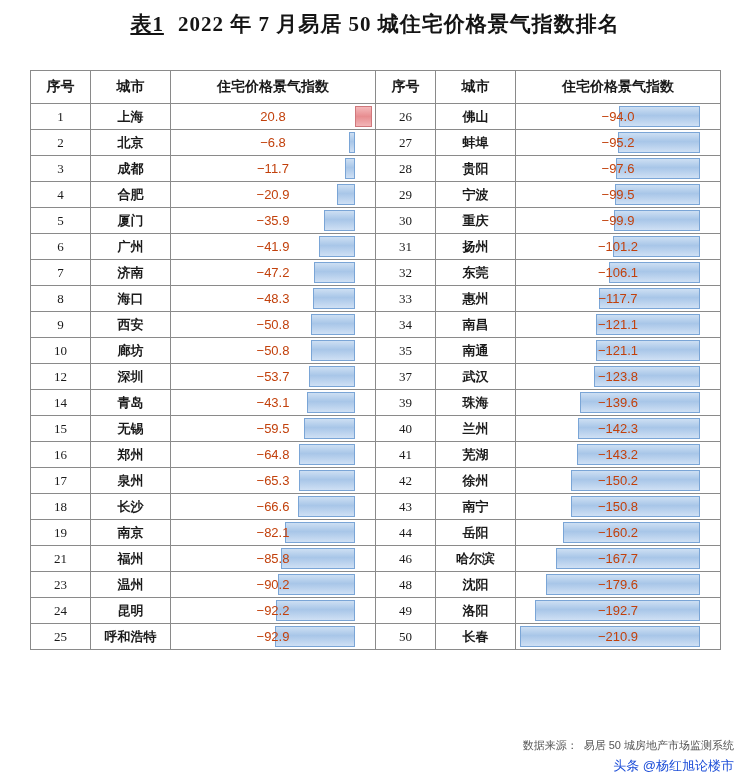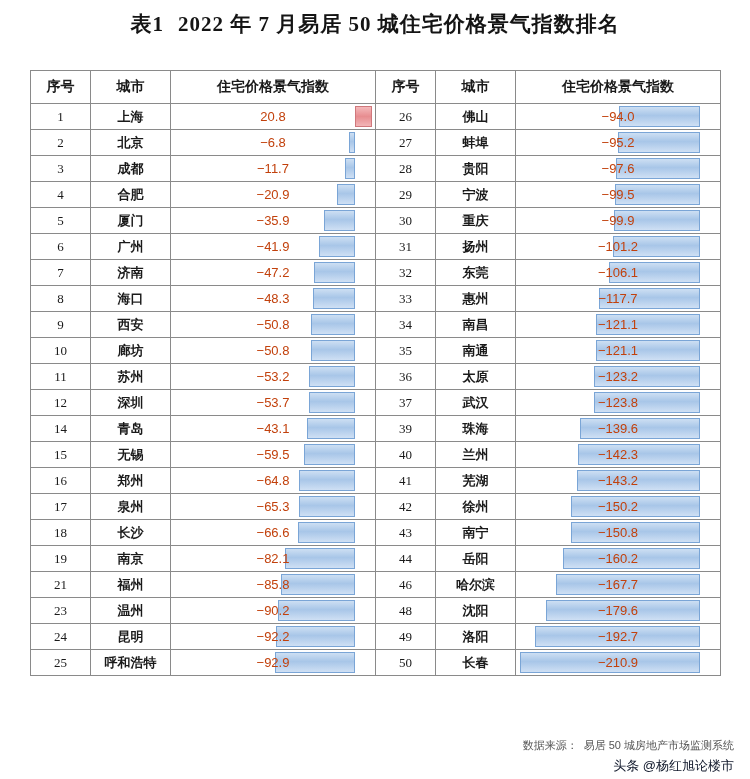--- a/index.html
+++ b/index.html
@@ -13,21 +13,21 @@
   }
   .title{
     text-align:center;
     font-family:"Liberation Serif", serif;
     font-weight:bold;
     font-size:21px;
     letter-spacing:1px;
     padding-top:10px;
     color:#141414;
   }
-  .title .tnum{margin-right:14px;}
+  .title .tnum{margin-right:14px;text-decoration:underline;}
   .table-wrap{
     position:absolute;
     left:30px; top:70px;
     width:690px;
   }
   table.grid{
     border-collapse:collapse;
     width:690px;
     table-layout:fixed;
   }
@@ -73,21 +73,21 @@
     bottom:26px;
     font-size:11px;
     color:#555;
     text-align:center;
   }
   .watermark{
     position:absolute;
     right:16px;
     bottom:4px;
     font-size:13px;
-    color:#0f172a;
+    color:#1d4ed8;
     text-align:right;
   }
   .src-label{margin-right:6px;}
 </style>
 </head>
 <body>
 
 <div class="title">
   <span class="tnum">表1</span><span>2022 年 7 月易居 50 城住宅价格景气指数排名</span>
 </div>
@@ -187,28 +187,20 @@
         </tr>
         <tr>
           <td class="rank">10</td>
           <td class="city">廊坊</td>
           <td class="valcell"><div class="bar" style="left: 140.254px; width: 43.3917px;"></div><span class="valtext">−50.8</span></td>
           <td class="rank">35</td>
           <td class="city">南通</td>
           <td class="valcell"><div class="bar" style="left: 80.2062px; width: 103.44px;"></div><span class="valtext">−121.1</span></td>
         </tr>
         <tr>
-          <td class="rank">11</td>
-          <td class="city">苏州</td>
-          <td class="valcell"><div class="bar" style="left: 138.204px; width: 45.4417px;"></div><span class="valtext">−53.2</span></td>
-          <td class="rank">36</td>
-          <td class="city">太原</td>
-          <td class="valcell"><div class="bar" style="left: 78.4125px; width: 105.233px;"></div><span class="valtext">−123.2</span></td>
-        </tr>
-        <tr>
           <td class="rank">12</td>
           <td class="city">深圳</td>
           <td class="valcell"><div class="bar" style="left: 137.777px; width: 45.8687px;"></div><span class="valtext">−53.7</span></td>
           <td class="rank">37</td>
           <td class="city">武汉</td>
           <td class="valcell"><div class="bar" style="left: 77.9px; width: 105.746px;"></div><span class="valtext">−123.8</span></td>
         </tr>
         <tr>
           <td class="rank">14</td>
           <td class="city">青岛</td>

